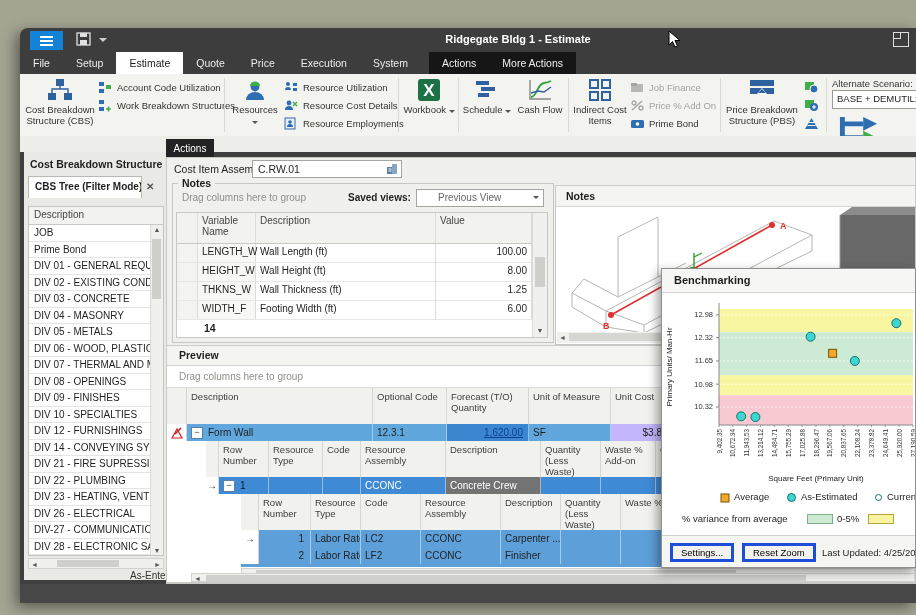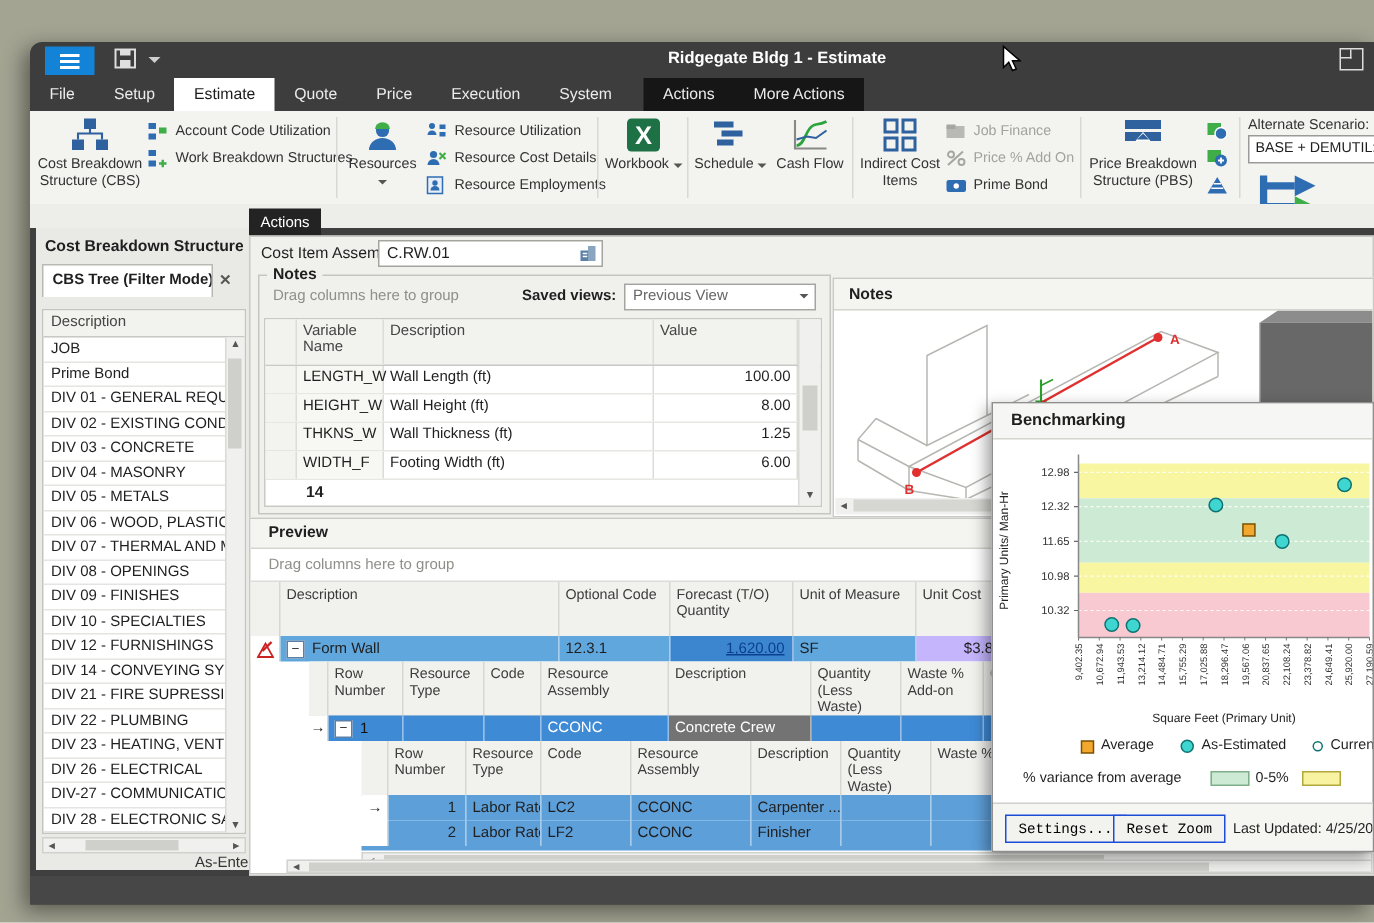--- a/index.html
+++ b/index.html
@@ -63,21 +63,21 @@
   #main-body{left:166px;top:157px;width:750px;height:427px;background:#f0f0ed;border:1px solid #c9c9c5;box-sizing:border-box;}
   #cia-label{left:174px;top:163px;font-size:10.5px;}
   #cia-input{left:252px;top:160px;width:150px;height:18px;background:#fff;border:1px solid #a5a5a0;box-sizing:border-box;
     font-size:10.5px;padding:2px 0 0 5px;}
   #cia-icon{left:386px;top:163px;}
   #inputs-box{left:172px;top:183px;width:382px;height:160px;border:1px solid #c5c5c1;box-sizing:border-box;}
   #inputs-legend{left:178px;top:177px;background:#f0f0ed;padding:0 4px;font-size:10.5px;font-weight:bold;}
   #inp-draghint{left:182px;top:192px;font-size:10px;color:#8f8f8a;}
   #inp-sv-label{left:348px;top:192px;font-size:10px;font-weight:bold;}
   #inp-combo{left:416px;top:189px;width:128px;height:18px;background:#fff;border:1px solid #a5a5a0;box-sizing:border-box;
-    font-size:10px;color:#666;padding:2px 0 0 5px;}
+    font-size:10px;color:#666;padding:2px 0 0 21px;}
   #inp-combo .cc{position:absolute;right:4px;top:6px;}
   #inp-table{left:176px;top:212px;width:372px;height:126px;background:#fff;border:1px solid #c8c8c4;box-sizing:border-box;}
   .inp-hrow{display:flex;height:30px;background:#f2f2ef;border-bottom:1px solid #c8c8c4;font-size:10px;color:#444;}
   .inp-row{display:flex;height:18px;border-bottom:1px solid #e6e6e2;font-size:10px;}
   .c-ind{width:20px;background:#f3f3f0;border-right:1px solid #dcdcd8;flex:none;}
   .c-var{width:58px;padding:2px 0 0 4px;border-right:1px solid #dcdcd8;flex:none;box-sizing:border-box;background:#f7f7f4;}
   .c-desc{width:180px;padding:2px 0 0 4px;border-right:1px solid #dcdcd8;flex:none;box-sizing:border-box;}
   .c-val{width:96px;padding:2px 4px 0 0;text-align:right;flex:none;box-sizing:border-box;border-right:1px solid #dcdcd8;}
   .c-scroll{width:14px;background:#f0f0ee;flex:none;position:relative;}
   #inp-count{left:204px;top:322px;font-size:10.5px;font-weight:bold;}
@@ -102,22 +102,22 @@
   .hsb{position:absolute;height:10px;background:#f0f0ee;border:1px solid #d2d2ce;box-sizing:border-box;}
   .hsb .thumb{position:absolute;top:1px;height:6px;background:#cfcfcb;}
   
   #bench{left:661px;top:268px;width:255px;height:300px;background:#fff;border:1px solid #8f8f8f;box-sizing:border-box;
     box-shadow:-3px 4px 10px rgba(0,0,0,.4);overflow:hidden;}
   #bench-head{height:24px;background:#f6f6f4;border-bottom:1px solid #d5d5d0;font-weight:bold;font-size:11px;padding:5px 0 0 12px;box-sizing:border-box;}
   #bench-legend{position:absolute;left:0;top:220px;width:255px;height:18px;font-size:9.5px;overflow:hidden;}
   #bench-variance{position:absolute;left:0;top:243px;width:255px;height:16px;font-size:9.5px;overflow:hidden;}
   .sw{position:absolute;top:2px;width:26px;height:10px;border:1px solid #8a8a6a;box-sizing:border-box;}
   #bench-footer{position:absolute;left:0;top:266px;width:255px;height:34px;border-top:1px solid #d0d0cd;background:#f5f5f2;}
-  .bbtn{position:absolute;top:7px;height:19px;background:#f2f2ef;border:1px solid #1d4ed8;font-size:9.5px;
-    font-family:Liberation Mono, monospace;padding:0 8px;}
+  .bbtn{position:absolute;top:7px;height:19px;background:#f2f2ef;border:3px solid #1d4ed8;font-size:9.5px;
+    font-family:Liberation Sans, sans-serif;padding:0 8px;}
   #bench-updated{position:absolute;left:160px;top:11px;font-size:9.5px;white-space:nowrap;}
   
   #cursor{left:668px;top:30px;}
 </style>
 </head>
 <body>
 
 <div id="canvas">
   <div class="abs" id="window"></div>
 

